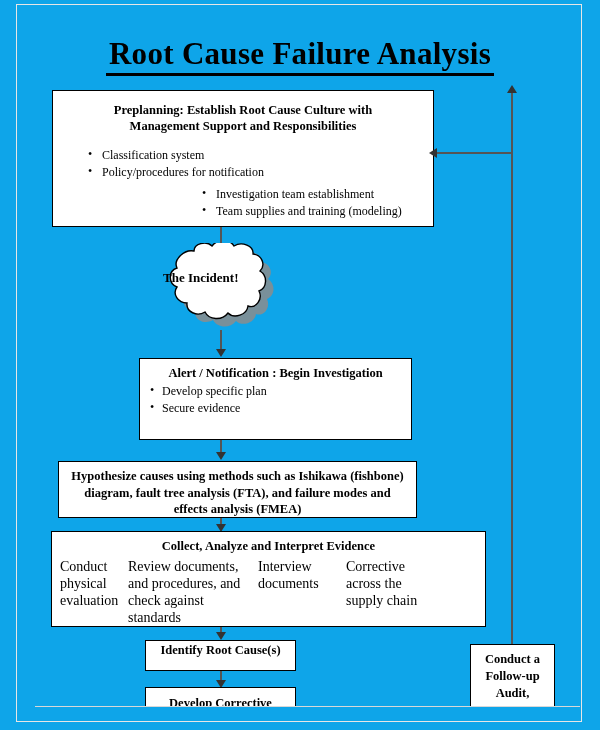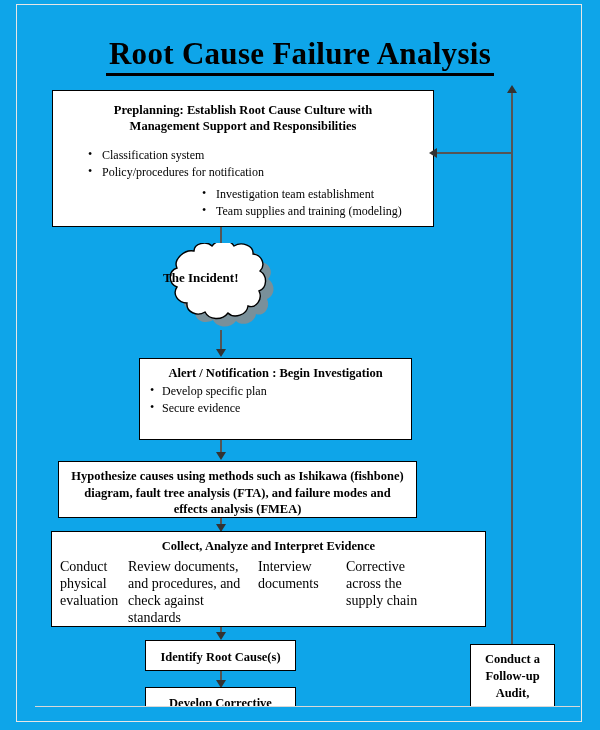--- a/index.html
+++ b/index.html
@@ -55,21 +55,21 @@
   
   #collect{left:51px;top:531px;width:435px;height:96px;}
   #collect .bhead{margin-top:6px;}
   .cols{position:absolute;left:8px;top:26px;width:420px;display:flex;
         align-items:flex-start;}
   .col{font-size:14px;line-height:17px;padding-right:6px;}
   .c0{width:62px;} .c1{width:124px;} .c2{width:82px;} .c3{width:76px;} .c4{width:76px;}
 
   
   #identify{left:145px;top:640px;width:151px;height:31px;}
-  #identify .bhead{margin-top:8px;}
+  #identify .bhead{margin-top:1px;}
   #develop{left:145px;top:687px;width:151px;height:40px;}
   #develop .bhead{margin-top:7px;}
 
   
   #followup{left:470px;top:644px;width:85px;height:80px;}
   #followup .bhead{margin-top:6px;line-height:17px;}
 
   
   .vline{position:absolute;background:#555;width:1.6px;}
   .hline{position:absolute;background:#555;height:1.6px;}

